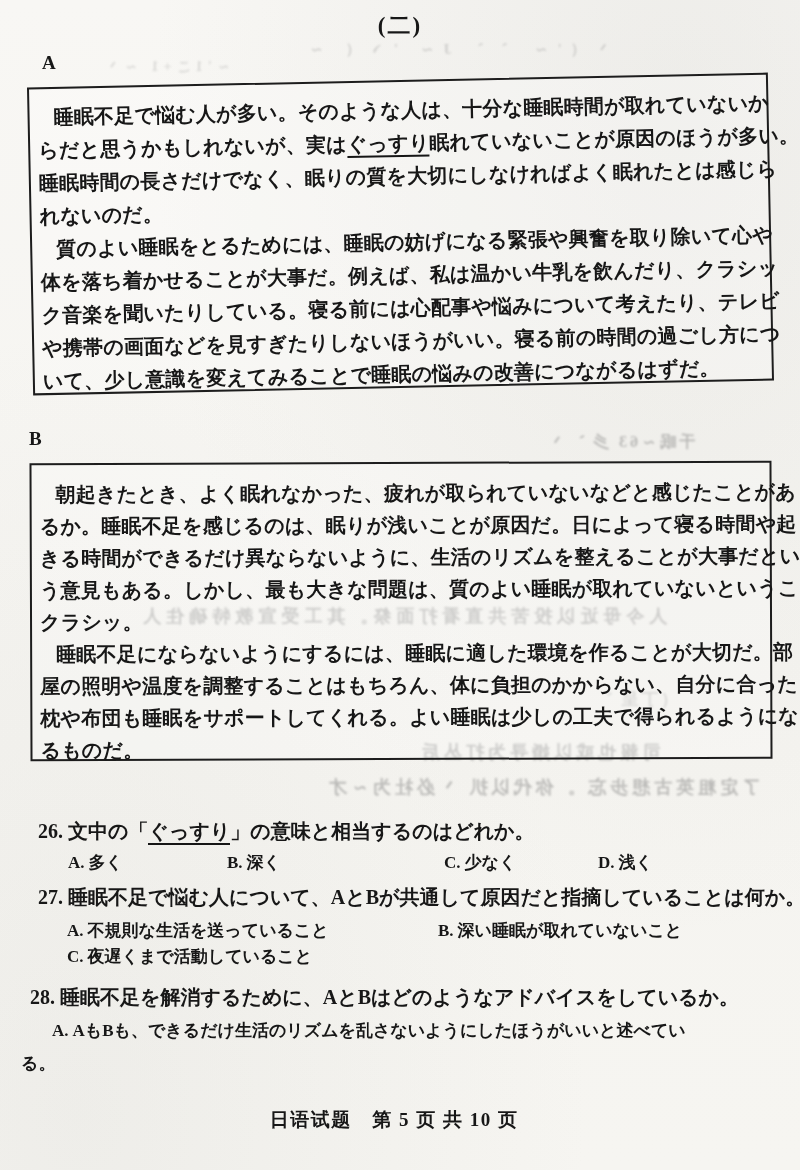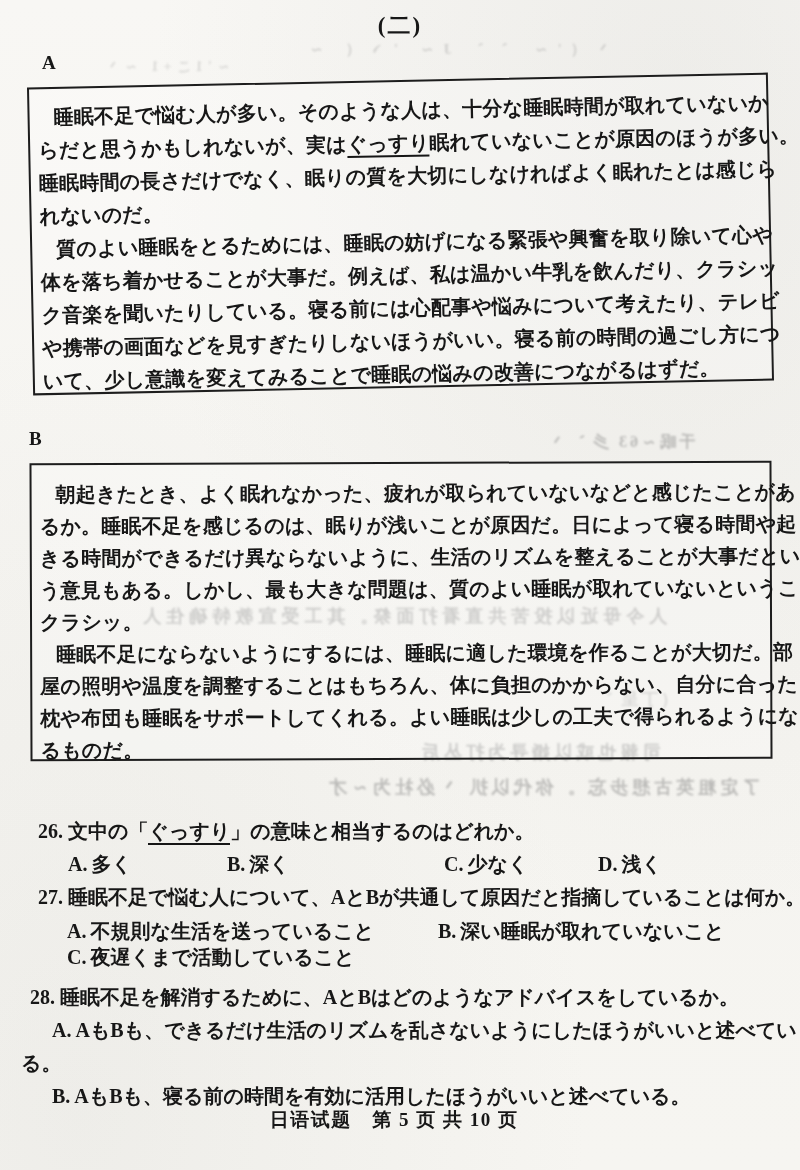--- a/index.html
+++ b/index.html
@@ -29,21 +29,21 @@
   .tline{white-space:nowrap;font-size:20px;font-weight:600;letter-spacing:0.2px;}
   .tline.indent{text-indent:16px;}
   .u{border-bottom:2px solid #151515;padding-bottom:1px;}
 
   .qline{white-space:nowrap;font-size:20px;font-weight:600;line-height:26px;}
   .qnum{margin-right:5px;letter-spacing:0;}
   .q26line{left:38px;top:818px;}
   .q27line{left:38px;top:884px;}
   .q28line{left:30px;top:984px;}
 
-  .opt{font-size:20px;font-weight:600;white-space:nowrap;}
+  .opt{font-size:17px;font-weight:600;white-space:nowrap;}
   .olab{margin-right:4px;}
 
   .q26row{left:0;top:851px;width:800px;height:28px;}
   .q26row .opt{position:absolute;top:0;}
   .q26row .opt:nth-child(1){left:68px;}
   .q26row .opt:nth-child(2){left:227px;}
   .q26row .opt:nth-child(3){left:404px;margin-left:40px;}
   .q26row .opt:nth-child(4){left:598px;}
 
   .q27grid{left:67px;top:918px;display:grid;grid-template-columns:371px auto;row-gap:0;}
@@ -123,16 +123,15 @@
     <div class="opt"><span class="olab">A.</span><span>不規則な生活を送っていること</span></div>
     <div class="opt"><span class="olab">B.</span><span>深い睡眠が取れていないこと</span></div>
     <div class="opt"><span class="olab">C.</span><span>夜遅くまで活動していること</span></div>
   </div>
 
 <div class="abs qline q28line">
   <span class="qnum">28.</span><span><span>睡眠不足を解消するために、AとBはどのようなアドバイスをしているか。</span></span>
 </div>
 <div class="abs q28opts">
     <div class="opt"><span class="olab">A.</span><span>AもBも、できるだけ生活のリズムを乱さないようにしたほうがいいと述べてい</span><div class="cont">る。</div></div>
-    <div class="opt"><span class="olab">B.</span><span>AもBも、寝る前の時間を有効に活用したほうがいいと述べている。</span></div>
   </div>
 
 <div class="abs footer">日语试题　第 5 页 共 10 页</div>
 
 </body></html>

